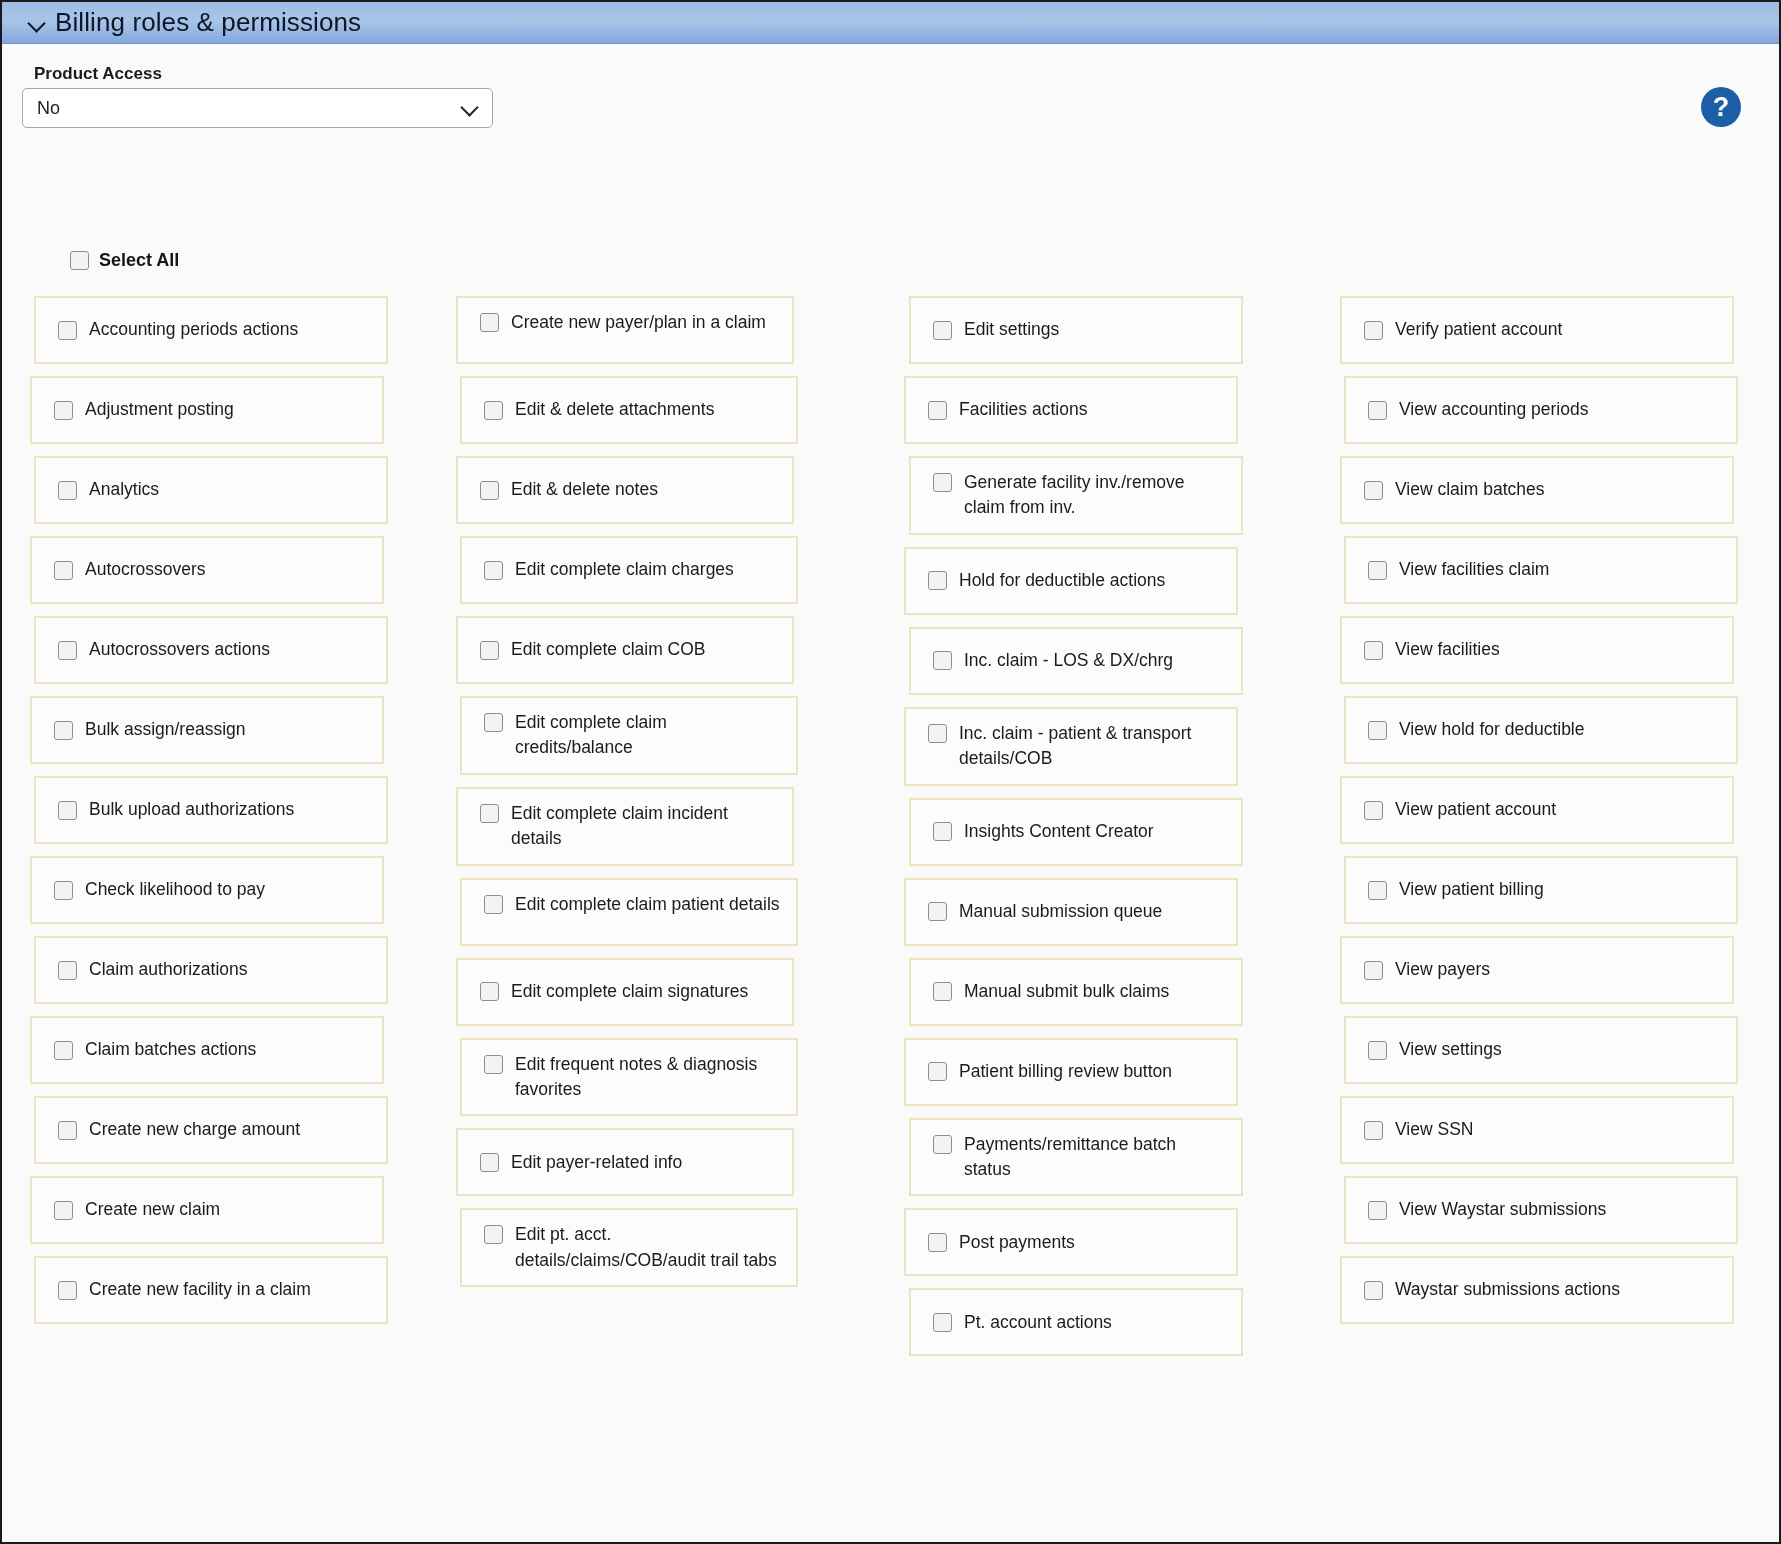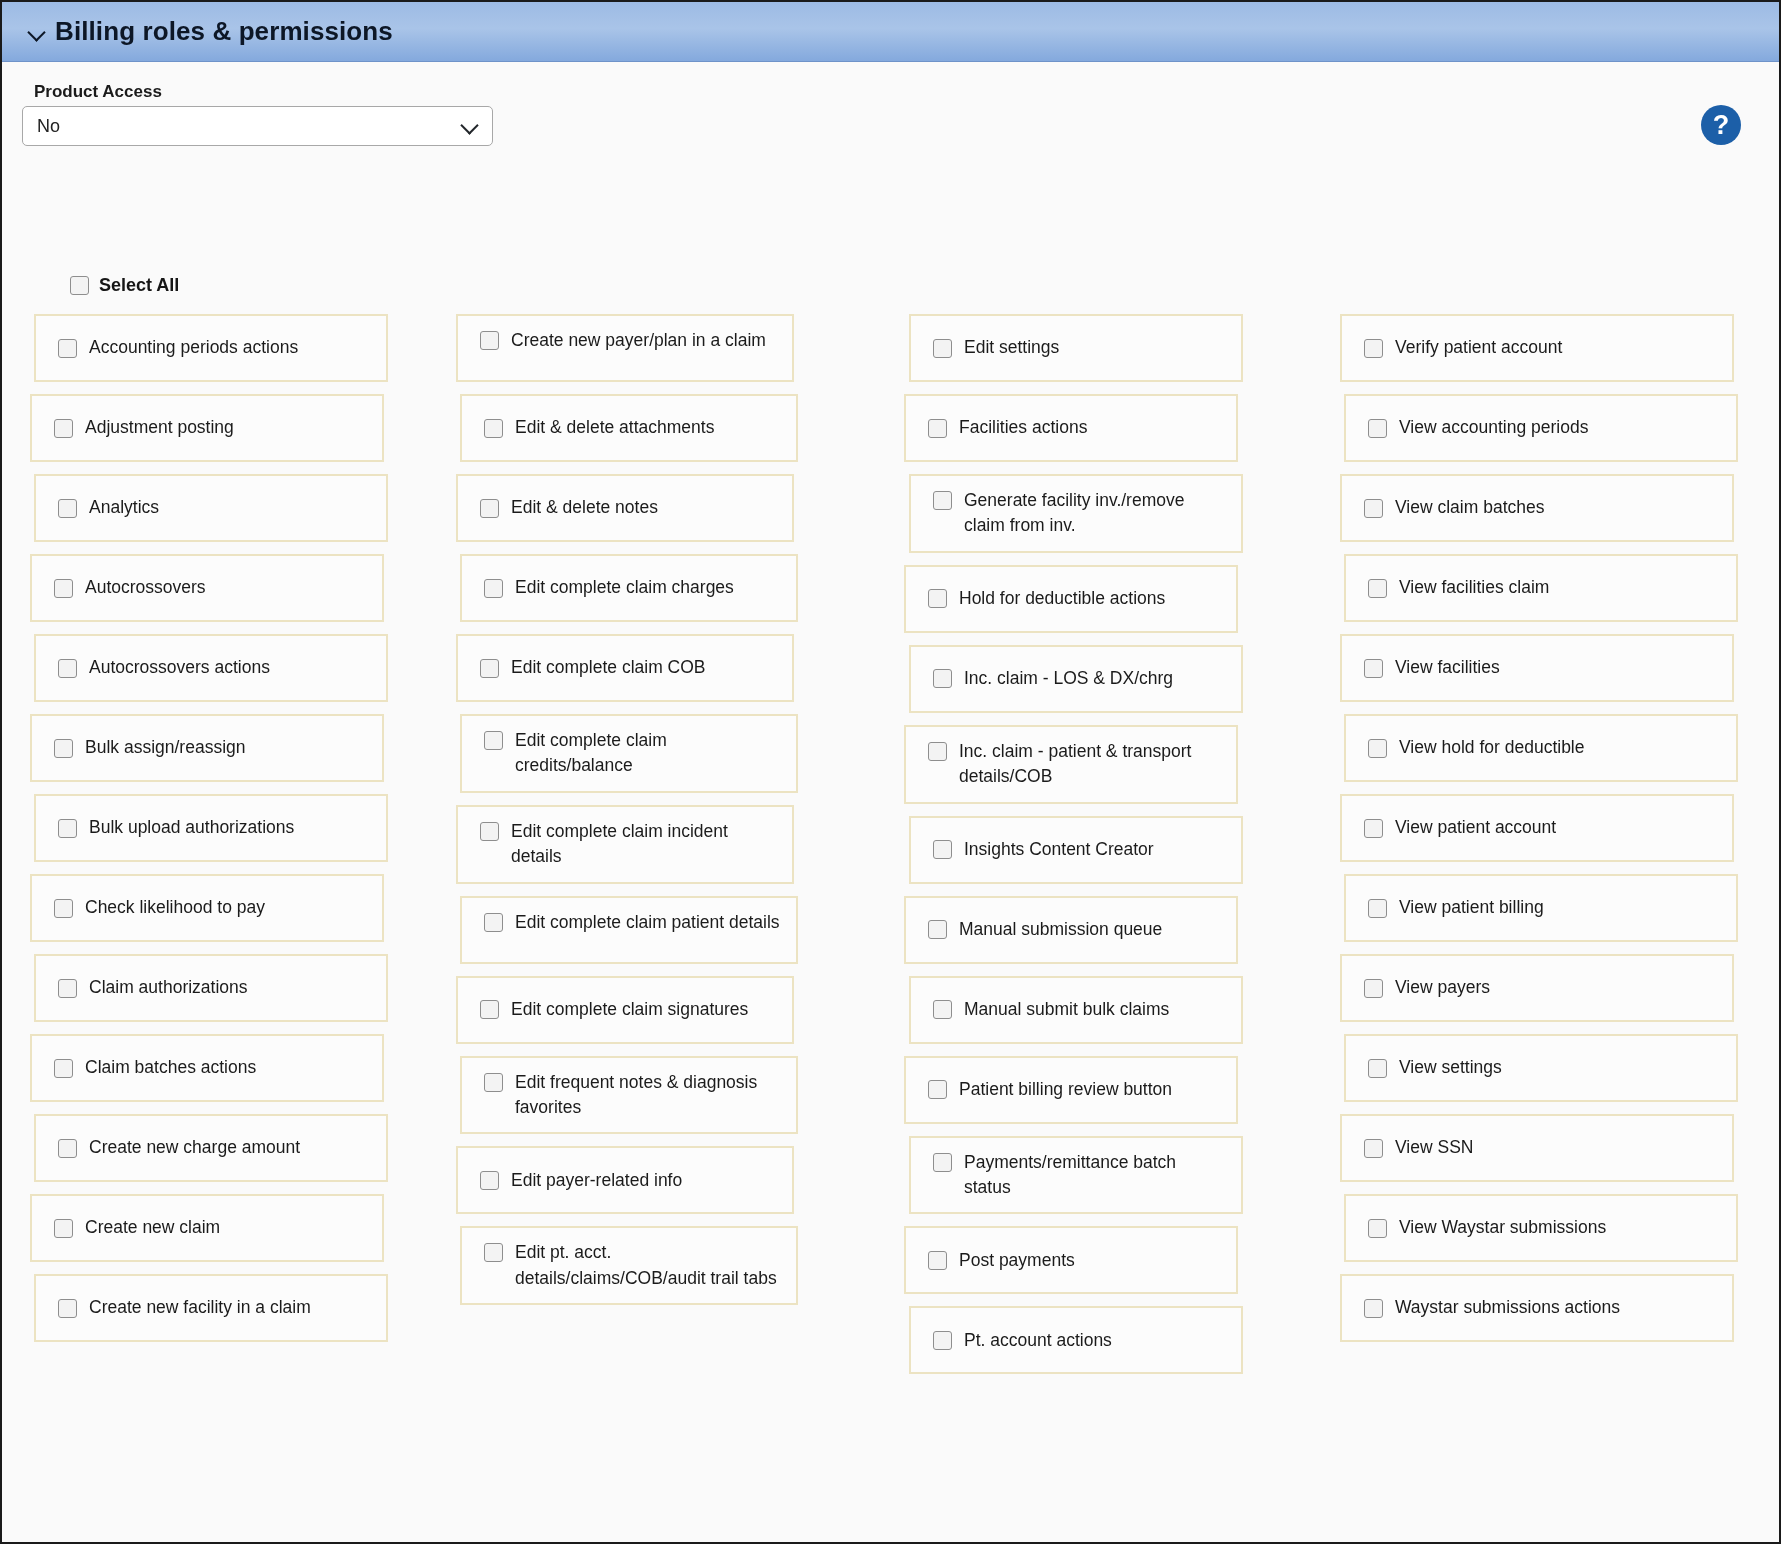--- a/index.html
+++ b/index.html
@@ -13,27 +13,26 @@
   }
   .window {
     position: relative;
     width: 1781px;
     height: 1544px;
     background: #fafafa;
     border: 2px solid #1a1a1a;
   }
   
   .panel-header {
-    height: 60px;
+    height: 42px;
     background: linear-gradient(to bottom, #9dbbe4 0%, #a9c4e8 45%, #84a9dd 100%);
     border-bottom: 1px solid #6f93c9;
     display: flex;
     align-items: center;
     padding-left: 26px;
-    font-weight: bold;
   }
   .chevron-down {
     width: 18px;
     height: 18px;
     margin-right: 9px;
     position: relative;
     flex: 0 0 auto;
   }
   .chevron-down::before {
     content: "";
@@ -107,21 +106,21 @@
     font-weight: bold;
     display: flex;
     align-items: center;
     justify-content: center;
     line-height: 1;
     font-family: "Liberation Sans", sans-serif;
   }
   .select-all-row {
     position: absolute;
     left: 68px;
-    top: 213px;
+    top: 206px;
     display: flex;
     align-items: center;
     gap: 10px;
   }
   .select-all-label {
     font-size: 18px;
     font-weight: bold;
     color: #161616;
   }
   

